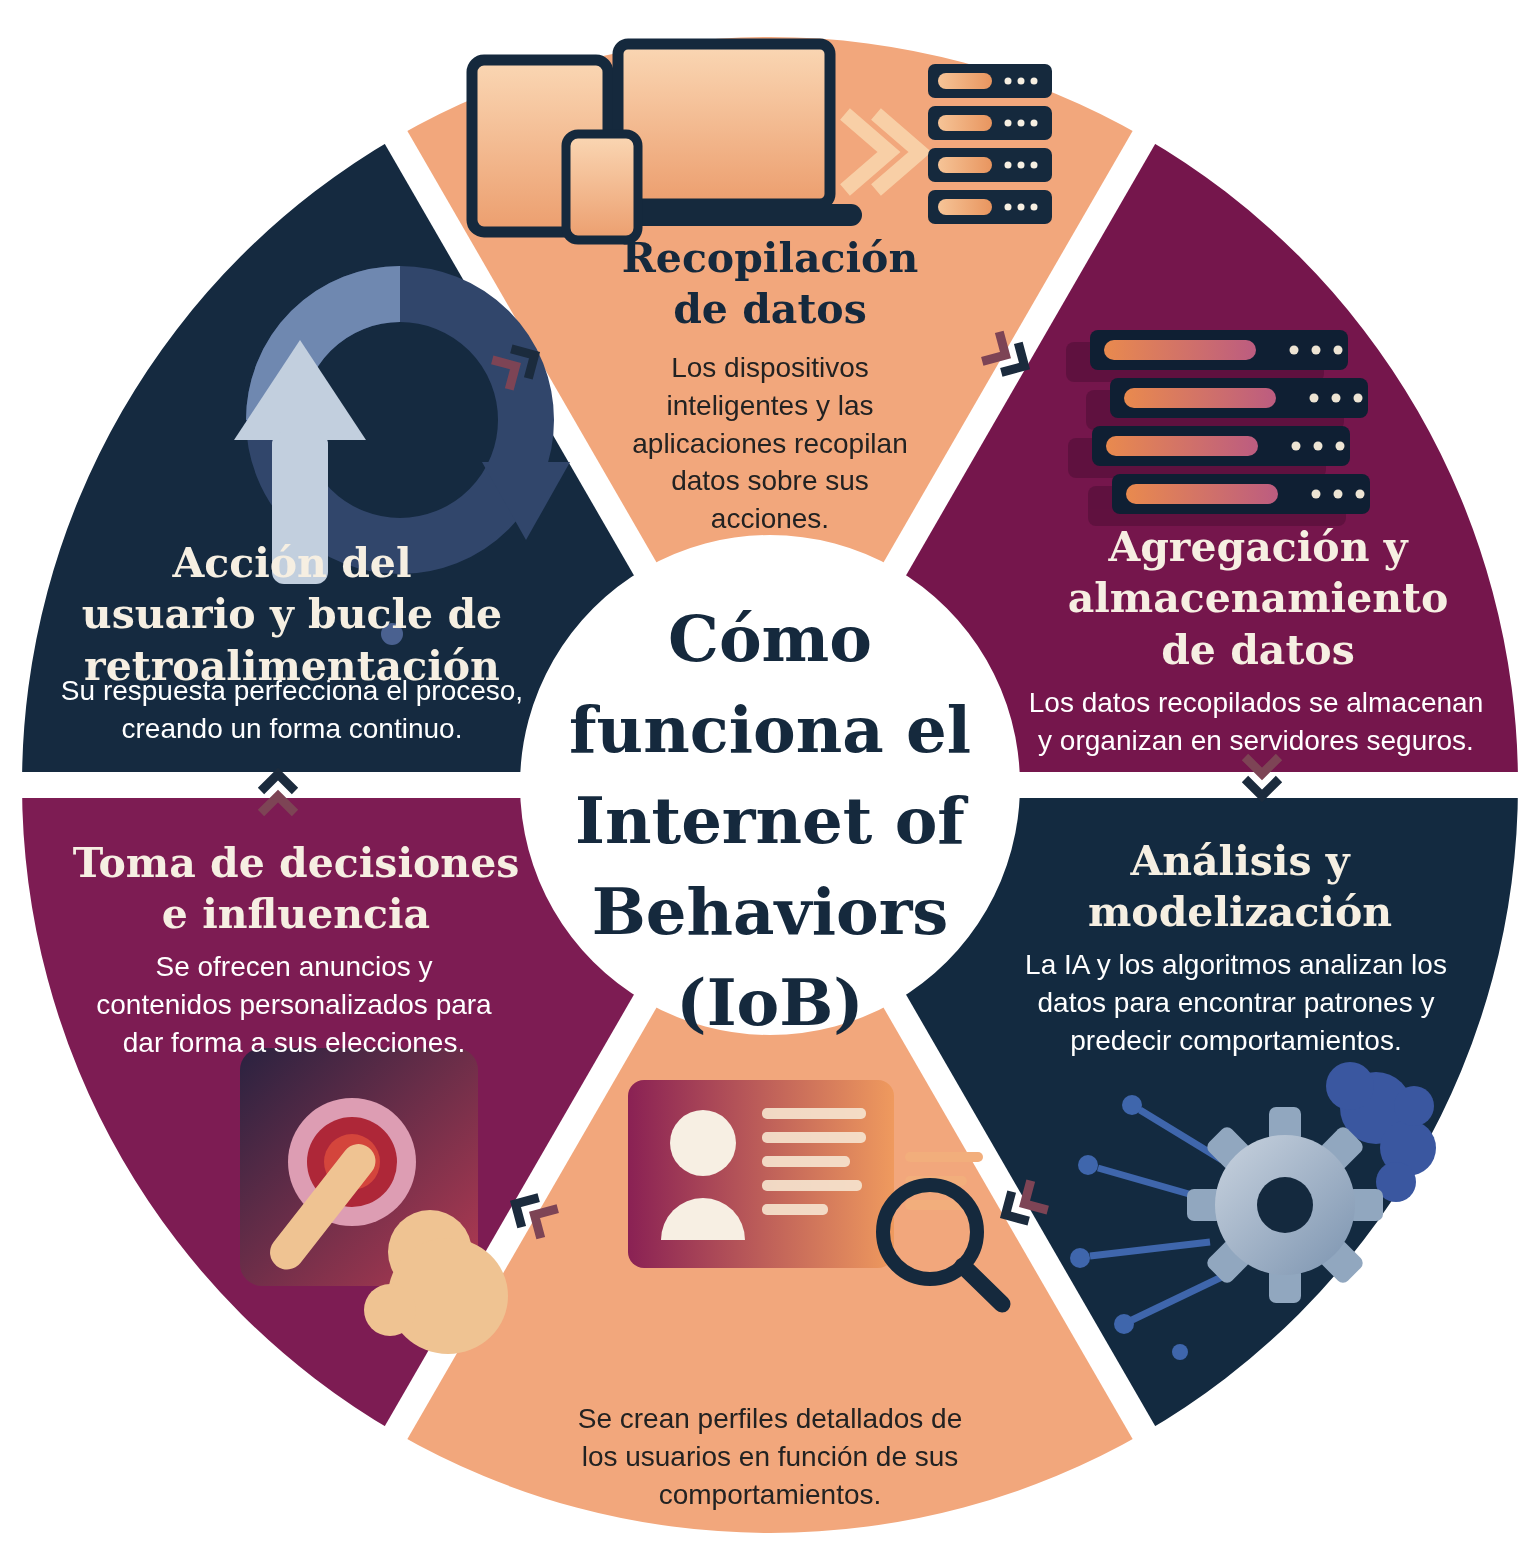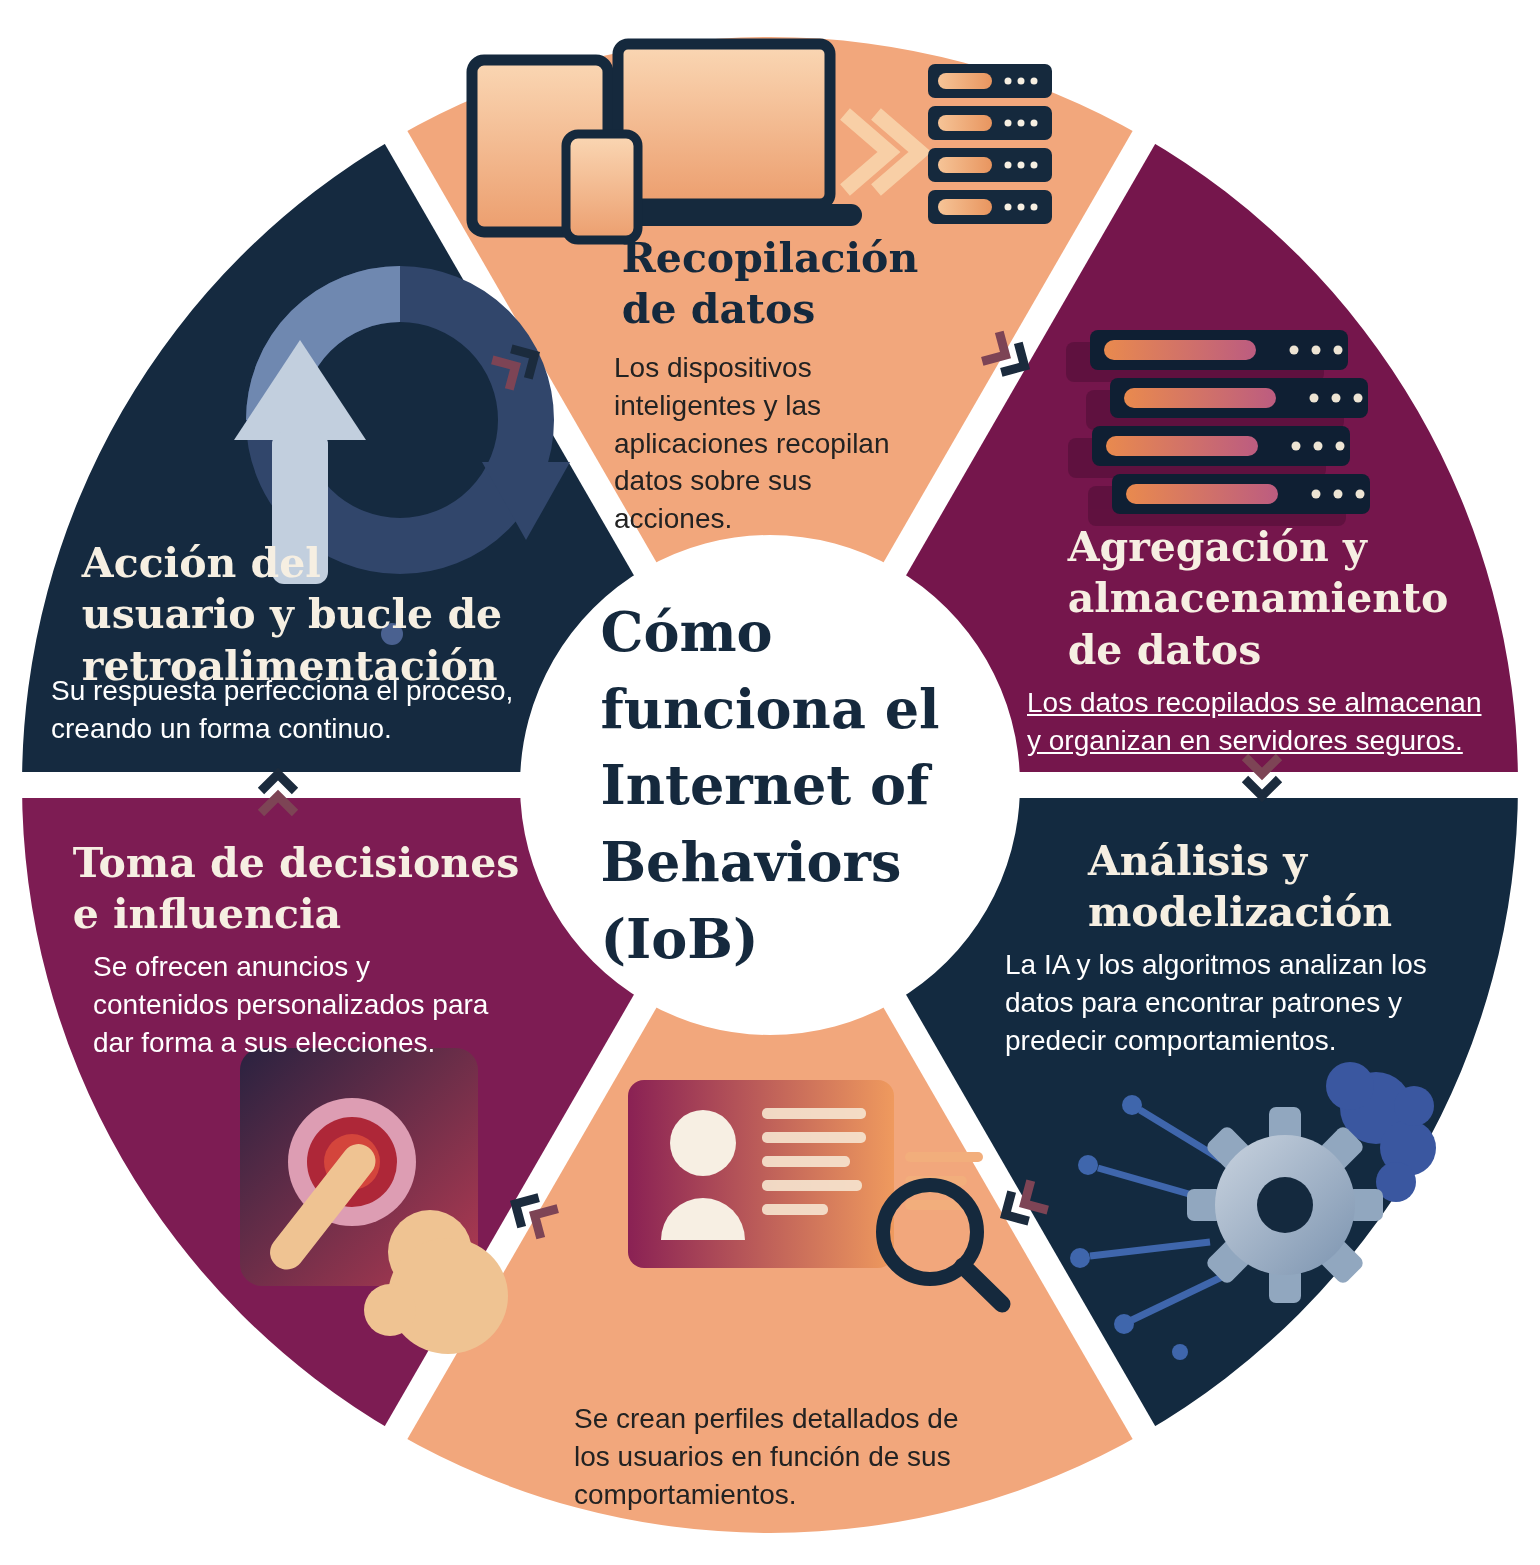--- a/index.html
+++ b/index.html
@@ -1,23 +1,23 @@
 <!DOCTYPE html>
 <html><head>
 <meta charset="utf-8">
 <style>
   html, body { margin:0; padding:0; background:#ffffff; }
   .canvas {
     position:relative; width:1540px; height:1565px; background:#ffffff;
     overflow:hidden; font-family:"Liberation Sans", sans-serif;
   }
   .wheel { position:absolute; left:0; top:0; width:1540px; height:1565px; }
-  .txt { position:absolute; transform:translateX(-50%); }
+  .txt { position:absolute; transform:translateX(-50%); text-align:center; }
   .center-title {
-    font-family:"DejaVu Serif", serif; font-weight:700; font-size:54px;
+    font-family:"DejaVu Serif", serif; font-weight:700; font-size:64px;
     line-height:1.42; color:#15293D; white-space:pre-line;
   }
   .seg-title {
     font-family:"DejaVu Serif", serif; font-weight:700; font-size:41px;
     line-height:1.25; white-space:pre-line;
   }
   .seg-desc { font-size:28px; line-height:1.35; }
   .dark-title { color:#15293D; }
   .dark-desc  { color:#222222; }
   .light-title { color:#F6EFE2; }
@@ -246,21 +246,21 @@
 Behaviors
 (IoB)</div>
 
   <div class="txt seg-title dark-title" style="left:770px; top:233px;">Recopilación
 de datos</div>
   <div class="txt seg-desc dark-desc" style="left:770px; top:349px; width:312px;">Los dispositivos inteligentes y las aplicaciones recopilan datos sobre sus acciones.</div>
 
   <div class="txt seg-title light-title" style="left:1258px; top:522px;">Agregación y
 almacenamiento
 de datos</div>
-  <div class="txt seg-desc light-desc" style="left:1256px; top:684px; width:458px;text-decoration:underline;">Los datos recopilados se almacenan y organizan en servidores seguros.</div>
+  <div class="txt seg-desc light-desc" style="left:1256px; top:684px; width:458px;">Los datos recopilados se almacenan y organizan en servidores seguros.</div>
 
   <div class="txt seg-title light-title" style="left:1240px; top:836px;">Análisis y
 modelización</div>
   <div class="txt seg-desc light-desc" style="left:1236px; top:946px; width:462px;">La IA y los algoritmos analizan los datos para encontrar patrones y predecir comportamientos.</div>
 
   <div class="txt seg-title light-title" style="left:296px; top:838px;">Toma de decisiones
 e influencia</div>
 
   <div class="txt seg-desc dark-desc" style="left:770px; top:1400px; width:392px;">Se crean perfiles detallados de los usuarios en función de sus comportamientos.</div>
   <div class="txt seg-desc light-desc" style="left:294px; top:948px; width:402px;">Se ofrecen anuncios y contenidos personalizados para dar forma a sus elecciones.</div>

